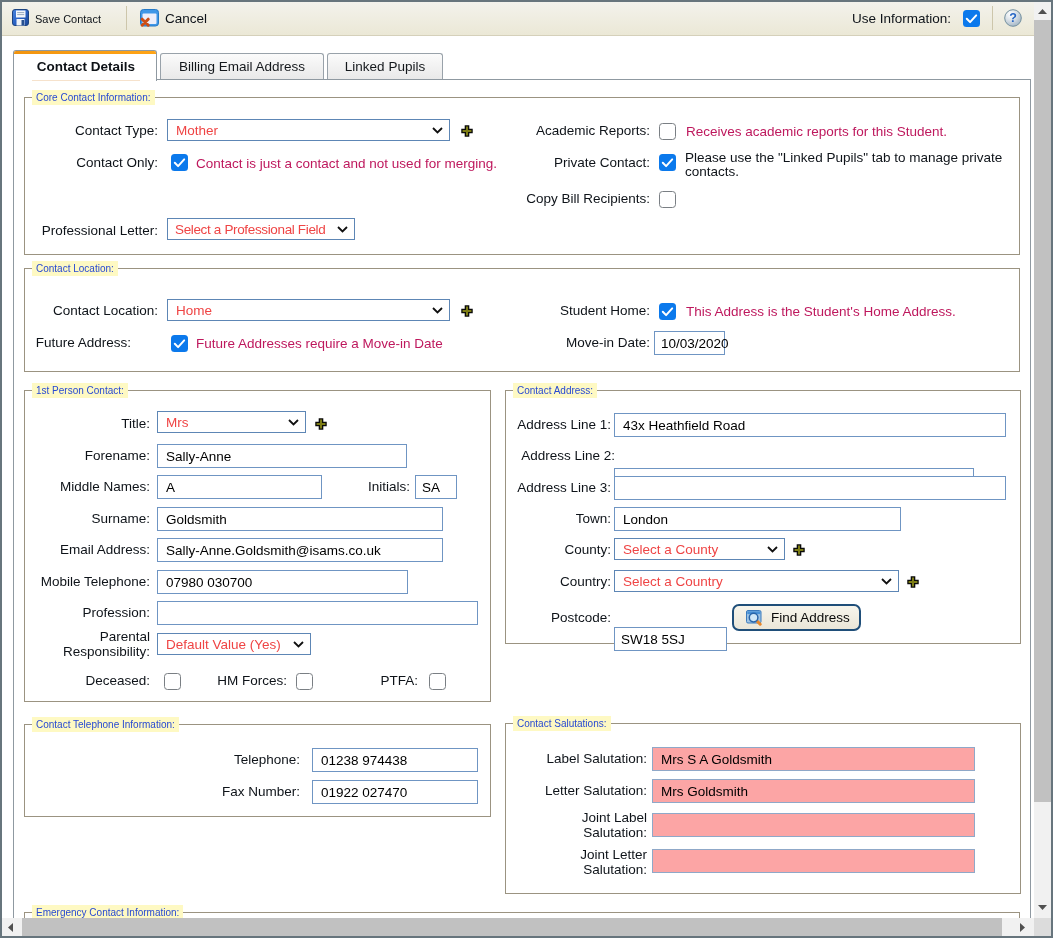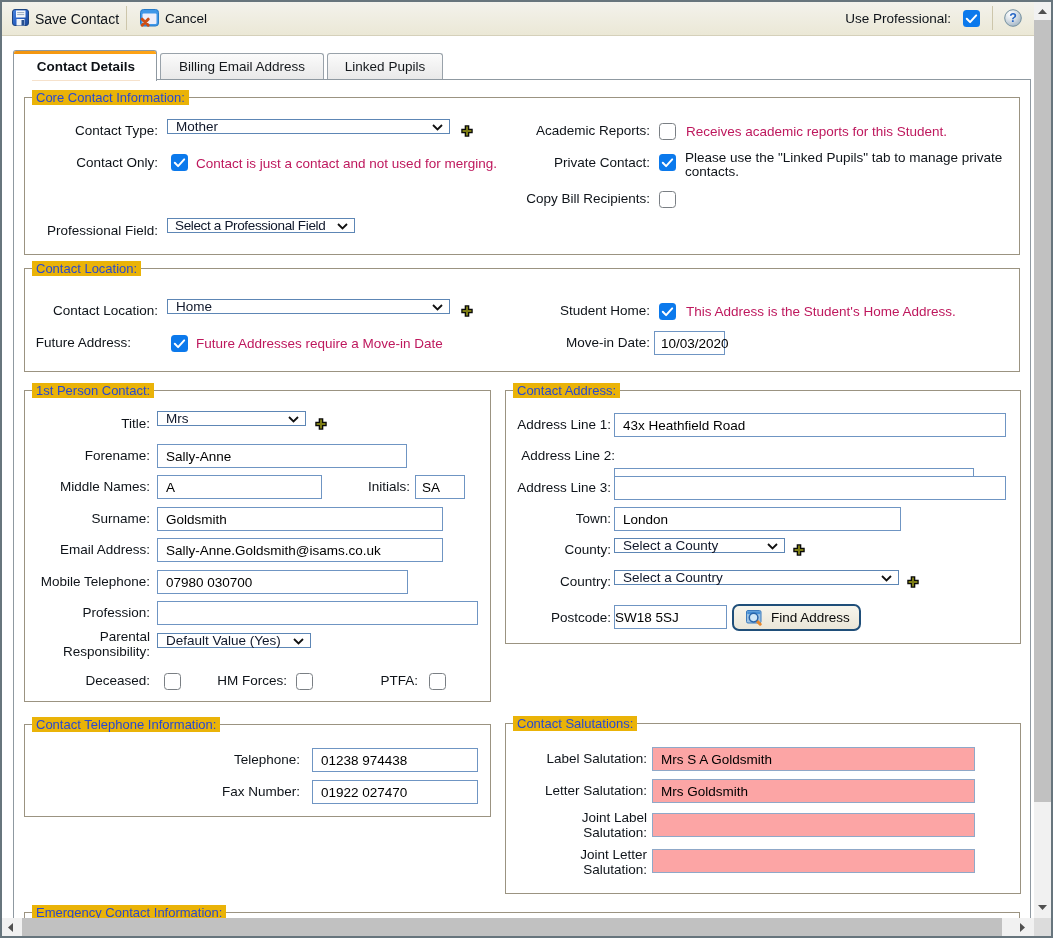--- a/index.html
+++ b/index.html
@@ -7,27 +7,27 @@
   font-family:"Liberation Sans",sans-serif;position:relative}
 #win{position:absolute;left:0;top:0;width:1053px;height:938px;
   border:2px solid #67757d;z-index:50;pointer-events:none}
 .ab{position:absolute}
 .lb{position:absolute;font-size:13.5px;color:#0e1319;line-height:16px;white-space:nowrap}
 .lbr{text-align:right}
 .gy{color:#be185d}
 .in{position:absolute;height:24px;border:1px solid #6f95c3;background:#fff;
   font-size:13.5px;color:#000;display:flex;align-items:center;padding-left:8px;white-space:nowrap}
 .ds{background:#fca5a5;border-color:#8fa8c8}
-.se{position:absolute;height:15px;border:1px solid #5d86b5;background:#fff;
-  font-size:13.5px;color:#0f172a;display:flex;align-items:center;padding-left:8px;white-space:nowrap}
+.se{position:absolute;height:22px;border:1px solid #5d86b5;background:#fff;
+  font-size:13.5px;color:#ef4444;display:flex;align-items:center;padding-left:8px;white-space:nowrap}
 .ch{position:absolute;right:6px;top:50%;margin-top:-3px}
 .cb{position:absolute;width:17px;height:17px;border:1.5px solid #7a7f84;border-radius:3.5px;background:#fff}
 .cbc{position:absolute;width:17px;height:17px;border-radius:3.5px;background:#0b79ec}
 .fs{position:absolute;border:1px solid #9b9381}
-.lg{position:absolute;font-size:13px;color:#2749d2;background:#eab308;padding:0 4px;line-height:15px;white-space:nowrap}
+.lg{position:absolute;font-size:10px;color:#2749d2;background:#fef9c3;padding:0 4px;line-height:15px;white-space:nowrap}
 .plus{position:absolute;width:12px;height:12px}
 </style>
 </head>
 <body>
 
 <div class="ab" id="toolbar" style="left:2px;top:2px;width:1032px;height:34px;
   background:linear-gradient(to bottom,#f3f2ec,#ebe8d6);border-bottom:1px solid #d5d0ba"></div>
 
 <svg class="ab" style="left:12px;top:9px" width="17" height="17" viewBox="0 0 17 17">
   <defs>
@@ -37,29 +37,29 @@
         <stop offset="1" stop-color="#1c4794"></stop>
   </linearGradient>
     </defs>
   <rect x="0.5" y="0.5" width="16" height="16" rx="2.5" fill="url(#fg)" stroke="#1c4380"></rect>
   <rect x="4" y="1.5" width="9.5" height="7" fill="#f4f7fb"></rect>
   <rect x="5.2" y="3" width="7" height="1.1" fill="#9fb0c4"></rect>
   <rect x="5.2" y="5" width="7" height="1.1" fill="#9fb0c4"></rect>
   <rect x="4.5" y="10" width="8" height="6.5" fill="#eef2f8"></rect>
   <rect x="9.5" y="11" width="2.6" height="5.5" fill="#27508f"></rect>
 </svg>
-<div class="lb" style="left:35px;top:11px;font-size:14px">Save Contact</div>
+<div class="lb" style="left:35px;top:11px;font-size:11px">Save Contact</div>
 <div class="ab" style="left:126px;top:6px;width:1px;height:24px;background:#cdc6ab"></div>
 <svg class="ab" style="left:140px;top:9px" width="19" height="18" viewBox="0 0 19 18">
   <rect x="0.5" y="0.5" width="18" height="16.5" rx="3" fill="#3f97e8" stroke="#2679c6"></rect>
   <rect x="2.5" y="4.5" width="14" height="10.5" rx="1" fill="#eceefb"></rect>
   <path d="M2.2 10.2 L8.2 16.2 M8.2 10.2 L2.2 16.2" stroke="#cc4d15" stroke-width="3" stroke-linecap="round"></path>
 </svg>
 <div class="lb" style="left:165px;top:11px">Cancel</div>
-<div class="lb" style="right:102px;top:11px">Use Professional:</div>
+<div class="lb" style="right:102px;top:11px">Use Information:</div>
 <div class="cbc" style="left:963px;top:10px"><svg width="17" height="17" viewBox="0 0 17 17">
       <path d="M3.8 8.8 L7.1 12.1 L13.2 5.4" stroke="#fff" stroke-width="2" fill="none" stroke-linecap="round" stroke-linejoin="round"></path>
     </svg></div>
 <div class="ab" style="left:992px;top:6px;width:1px;height:24px;background:#cdc6ab"></div>
 <svg class="ab" style="left:1004px;top:9px" width="18" height="18" viewBox="0 0 18 18">
   <defs>
       <radialGradient id="hb" cx="0.35" cy="0.28" r="0.9">
     <stop offset="0" stop-color="#ffffff"></stop>
         <stop offset="0.45" stop-color="#d5dde4"></stop>
         <stop offset="1" stop-color="#8fa6ba"></stop>
@@ -103,21 +103,21 @@
       <path d="M3.8 8.8 L7.1 12.1 L13.2 5.4" stroke="#fff" stroke-width="2" fill="none" stroke-linecap="round" stroke-linejoin="round"></path>
     </svg></div>
 <div class="lb gy" style="left:196px;top:156px">Contact is just a contact and not used for merging.</div>
 <div class="lb lbr" style="right:403px;top:155px">Private Contact:</div>
 <div class="cbc" style="left:659px;top:154px"><svg width="17" height="17" viewBox="0 0 17 17">
       <path d="M3.8 8.8 L7.1 12.1 L13.2 5.4" stroke="#fff" stroke-width="2" fill="none" stroke-linecap="round" stroke-linejoin="round"></path>
     </svg></div>
 <div class="lb" style="left:685px;top:151px;line-height:14px;white-space:normal;width:333px">Please use the "Linked Pupils" tab to manage private contacts.</div>
 <div class="lb lbr" style="right:403px;top:191px">Copy Bill Recipients:</div>
 <div class="cb" style="left:659px;top:191px"></div>
-<div class="lb lbr" style="right:895px;top:223px">Professional Field:</div>
+<div class="lb lbr" style="right:895px;top:223px">Professional Letter:</div>
 <div class="se" style="left:167px;top:218px;width:188px;letter-spacing:-0.35px;padding-left:7px">Select a Professional Field<svg class="ch" width="11" height="7" viewBox="0 0 11 7">
       <path d="M1 1 L5.5 5.5 L10 1" stroke="#101010" stroke-width="1.8" fill="none"></path>
     </svg></div>
 
 <div class="fs" style="left:24px;top:268px;width:996px;height:104px"></div>
 <div class="lg" style="left:32px;top:261px">Contact Location:</div>
 <div class="lb lbr" style="right:895px;top:303px">Contact Location:</div>
 <div class="se" style="left:167px;top:299px;width:283px">Home<svg class="ch" width="11" height="7" viewBox="0 0 11 7">
       <path d="M1 1 L5.5 5.5 L10 1" stroke="#101010" stroke-width="1.8" fill="none"></path>
     </svg></div>
@@ -144,21 +144,21 @@
       <path d="M1 1 L5.5 5.5 L10 1" stroke="#101010" stroke-width="1.8" fill="none"></path>
     </svg></div>
 <svg class="plus" style="left:315px;top:418px" viewBox="0 0 13 13">
     <path d="M4.7 1 h3.6 v3.7 h3.7 v3.6 h-3.7 v3.7 h-3.6 v-3.7 h-3.7 v-3.6 h3.7 z" fill="#7c7c14" stroke="#0a0a0a" stroke-width="1.4"></path>
   </svg>
 <div class="lb lbr" style="right:903px;top:448px">Forename:</div>
 <div class="in" style="left:157px;top:444px;width:250px">Sally-Anne</div>
 <div class="lb lbr" style="right:903px;top:479px">Middle Names:</div>
 <div class="in" style="left:157px;top:475px;width:165px">A</div>
 <div class="lb lbr" style="right:643px;top:479px">Initials:</div>
-<div class="in" style="left:415px;top:475px;width:50px;padding-left:6px">SA</div>
+<div class="in" style="left:415px;top:475px;width:42px;padding-left:6px">SA</div>
 <div class="lb lbr" style="right:903px;top:511px">Surname:</div>
 <div class="in" style="left:157px;top:507px;width:286px">Goldsmith</div>
 <div class="lb lbr" style="right:903px;top:542px">Email Address:</div>
 <div class="in" style="left:157px;top:538px;width:286px">Sally-Anne.Goldsmith@isams.co.uk</div>
 <div class="lb lbr" style="right:903px;top:574px">Mobile Telephone:</div>
 <div class="in" style="left:157px;top:570px;width:251px">07980 030700</div>
 <div class="lb lbr" style="right:903px;top:605px">Profession:</div>
 <div class="in" style="left:157px;top:601px;width:321px"></div>
 <div class="lb lbr" style="right:903px;top:629px;line-height:15px">Parental<br>Responsibility:</div>
 <div class="se" style="left:157px;top:633px;width:154px">Default Value (Yes)<svg class="ch" width="11" height="7" viewBox="0 0 11 7">
@@ -189,21 +189,21 @@
     <path d="M4.7 1 h3.6 v3.7 h3.7 v3.6 h-3.7 v3.7 h-3.6 v-3.7 h-3.7 v-3.6 h3.7 z" fill="#7c7c14" stroke="#0a0a0a" stroke-width="1.4"></path>
   </svg>
 <div class="lb lbr" style="right:442px;top:574px">Country:</div>
 <div class="se" style="left:614px;top:570px;width:285px">Select a Country<svg class="ch" width="11" height="7" viewBox="0 0 11 7">
       <path d="M1 1 L5.5 5.5 L10 1" stroke="#101010" stroke-width="1.8" fill="none"></path>
     </svg></div>
 <svg class="plus" style="left:907px;top:576px" viewBox="0 0 13 13">
     <path d="M4.7 1 h3.6 v3.7 h3.7 v3.6 h-3.7 v3.7 h-3.6 v-3.7 h-3.7 v-3.6 h3.7 z" fill="#7c7c14" stroke="#0a0a0a" stroke-width="1.4"></path>
   </svg>
 <div class="lb lbr" style="right:442px;top:610px">Postcode:</div>
-<div class="in" style="left:614px;top:605px;width:113px;padding-left:0">SW18 5SJ</div>
+<div class="in" style="left:614px;top:627px;width:113px;padding-left:6px">SW18 5SJ</div>
 <div class="ab" style="left:732px;top:604px;width:129px;height:27px;border:2px solid #1f4e79;border-radius:7px;
   background:linear-gradient(to bottom,#f7f5ec,#eae6d8);display:flex;align-items:center;padding-left:12px;font-size:13.5px;color:#0a0a0a">
   <svg width="18" height="16" viewBox="0 0 18 16" style="margin-right:7px">
     <rect x="0.5" y="0.5" width="14.5" height="12.5" rx="1.5" fill="#9ec3e4" stroke="#3a7abd"></rect>
     <rect x="1.3" y="1.3" width="13" height="2.8" fill="#4690d6"></rect>
     <path d="M10.6 10.6 L14.2 14.2" stroke="#e8872a" stroke-width="3" stroke-linecap="round"></path>
     <circle cx="7.6" cy="7.6" r="4.3" fill="#cfe7f7" stroke="#2a65a8" stroke-width="1.5"></circle>
   </svg>Find Address</div>
 
 <div class="fs" style="left:24px;top:724px;width:467px;height:93px"></div>

